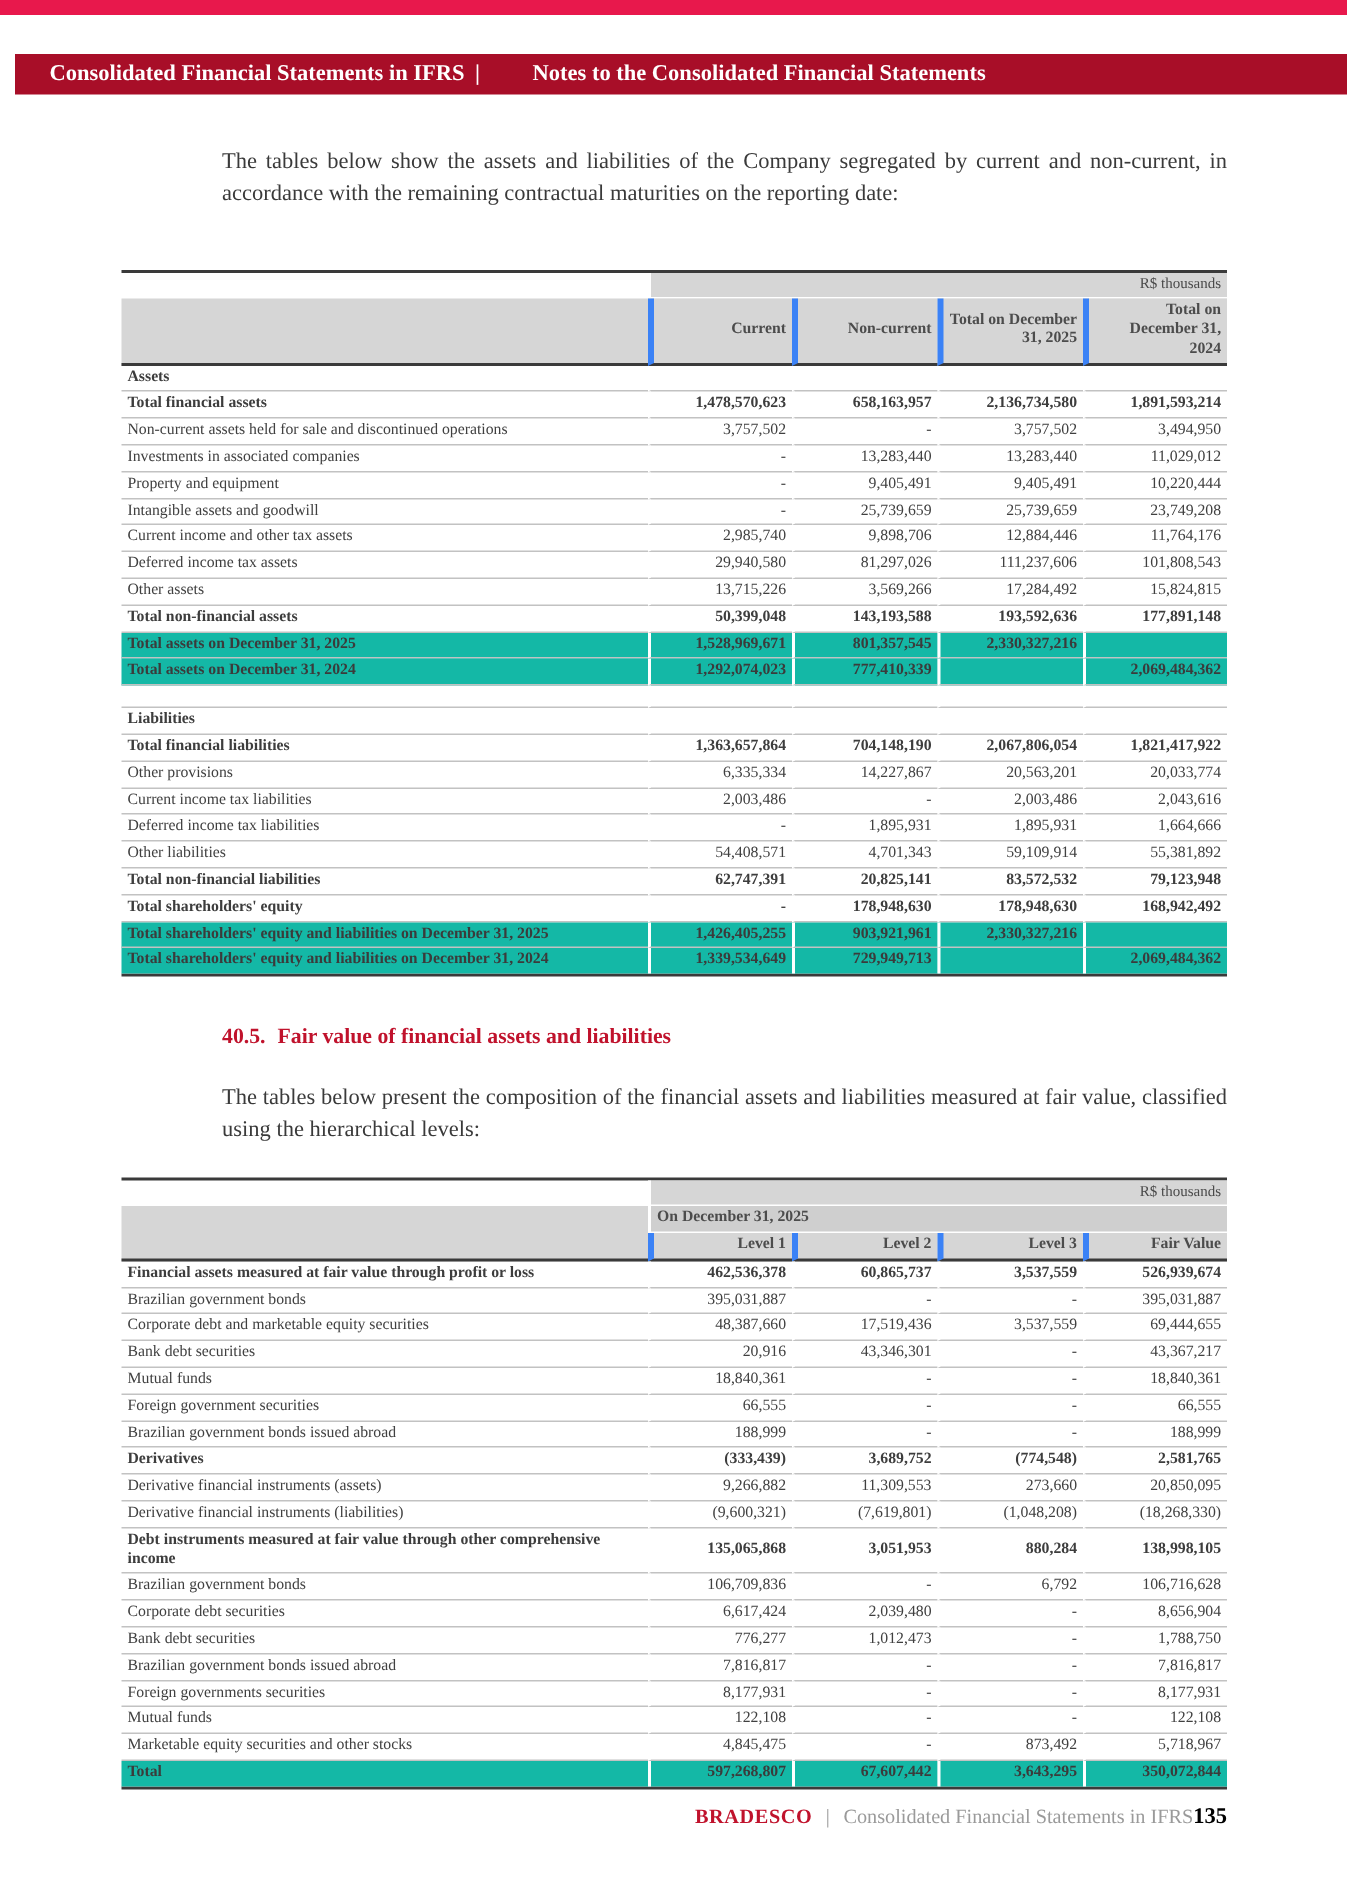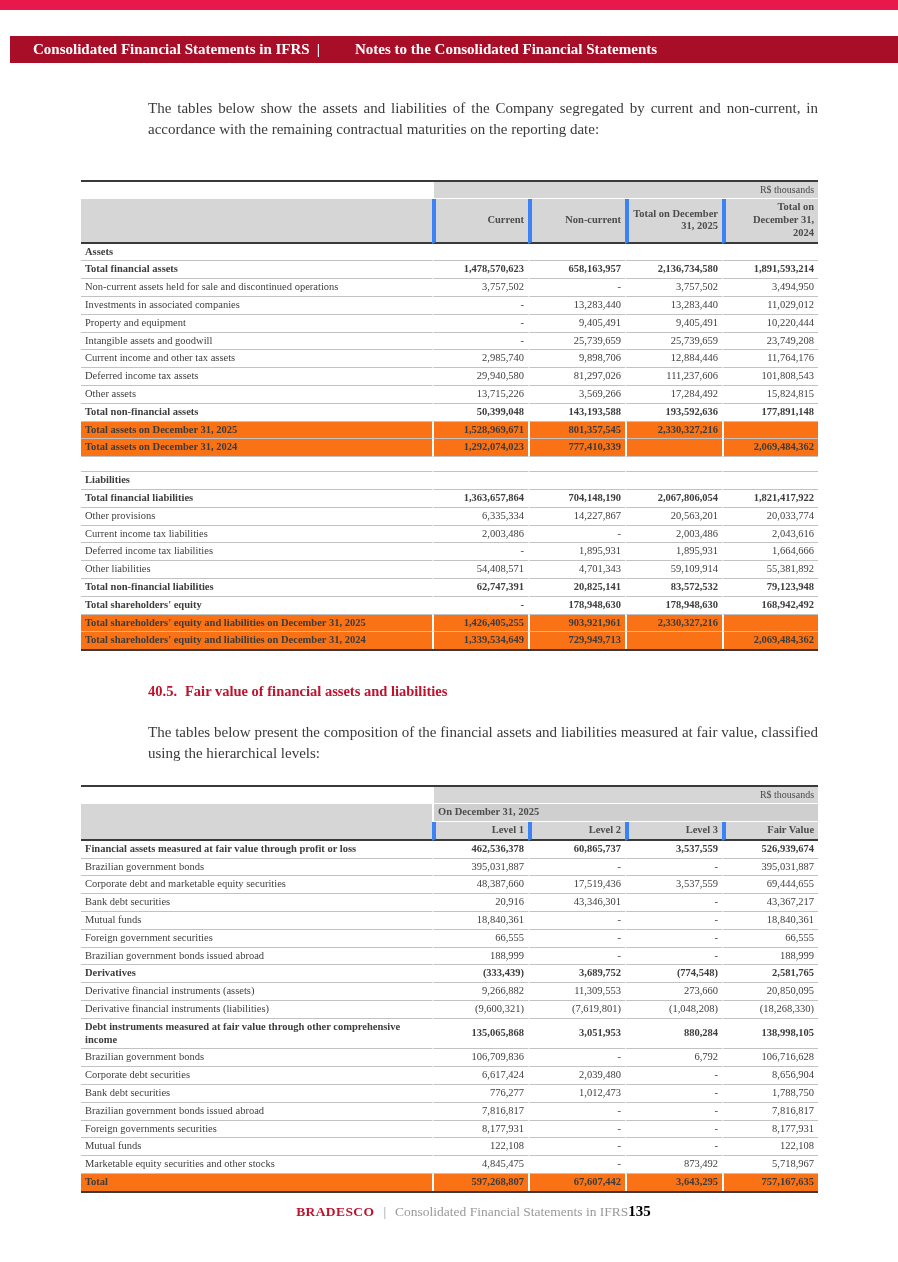--- a/index.html
+++ b/index.html
@@ -40,26 +40,26 @@
           border-left:4px solid #3b82f6; border-bottom:2px solid #3a3a3a; padding:3px 2px; }
   .group { background:#cfcfcf; font-weight:bold; text-align:left; color:#4c4c4c;
            border-left:2px solid #fff; border-bottom:1px solid #fff; padding:2px; }
 
   table.fin tbody td { border-bottom:1px solid #c2c2c2; }
   table.fin tbody td.num { text-align:right; border-left:2px solid #fff; }
   table.fin tbody td.lbl { text-align:left; }
 
   tr.section td { font-weight:bold; color:#3d3d3d; }
   tr.bold td    { font-weight:bold; color:#3d3d3d; }
-  tr.total td   { font-weight:bold; background:#f97316; color:#3b3b3b; border-bottom:2px solid #ffffff; }
+  tr.total td   { font-weight:bold; background:#14b8a6; color:#3b3b3b; border-bottom:2px solid #ffffff; }
   tr.spacer td  { height:15px; }
   table.fin tbody tr:last-child td { border-bottom:none; }
 
   .footer { position:absolute; top:1202px; left:81px; width:737px; display:flex;
-            justify-content:center; align-items:baseline;padding-left:48px; }
+            justify-content:flex-end; align-items:baseline;padding-left:48px; }
   .footer .f-brand { color:#c0122c; font-weight:bold; font-size:13.5px; letter-spacing:0.4px; }
   .footer .f-div   { color:#9a9a9a; font-size:13.5px; margin:0 5px; }
   .footer .f-label { color:#9a9a9a; font-size:13.5px; }
   .footer .f-page  { color:#000000; font-weight:bold; font-size:15px; }
 </style>
 </head>
 <body>
 
 <div class="page">
 
@@ -414,21 +414,21 @@
           <td class="num">4,845,475</td>
           <td class="num">-</td>
           <td class="num">873,492</td>
           <td class="num">5,718,967</td>
         </tr>
         <tr class="total">
           <td class="lbl">Total</td>
           <td class="num">597,268,807</td>
           <td class="num">67,607,442</td>
           <td class="num">3,643,295</td>
-          <td class="num">757,167,635</td>
+          <td class="num">350,072,844</td>
         </tr>
       </tbody>
   </table>
 
   <div class="footer">
     <div>
       <span class="f-brand">BRADESCO</span>
       <span class="f-div">|</span>
       <span class="f-label">Consolidated Financial Statements in IFRS</span>
     </div>

